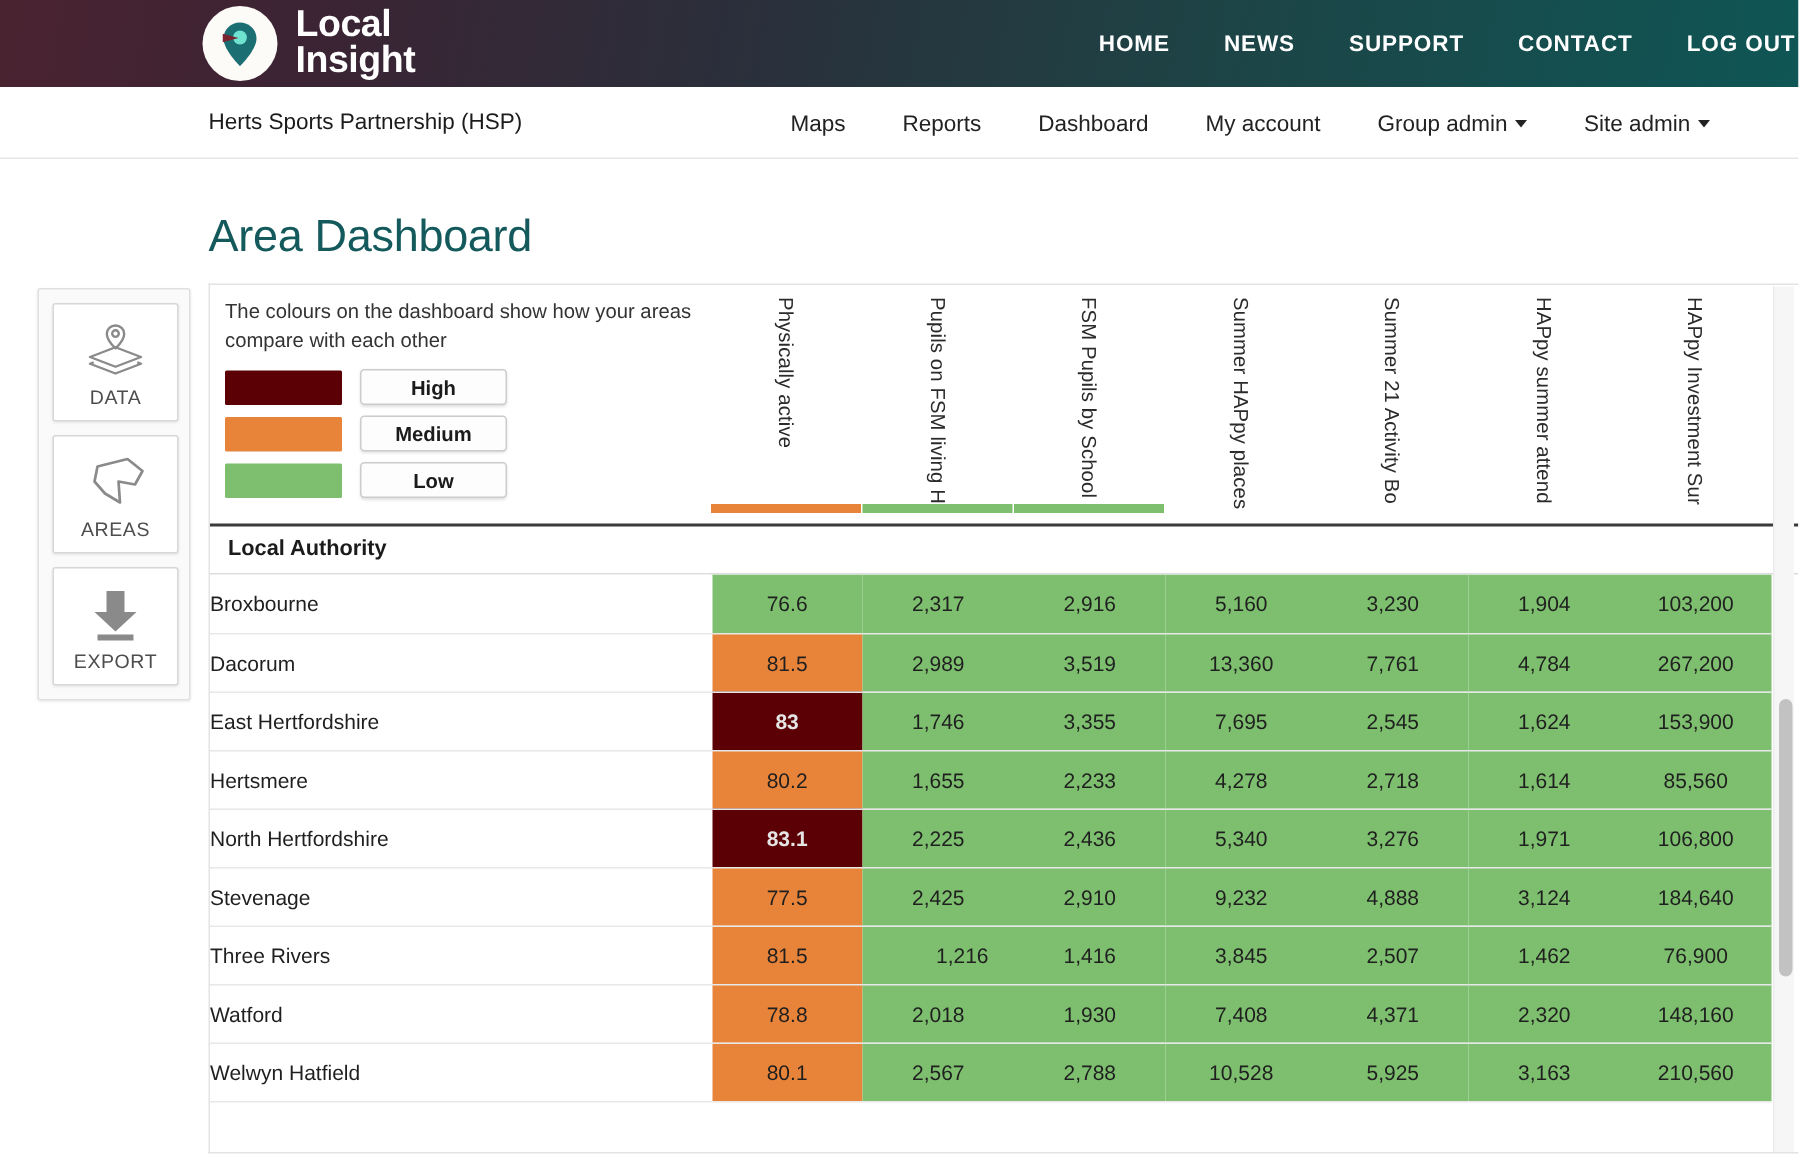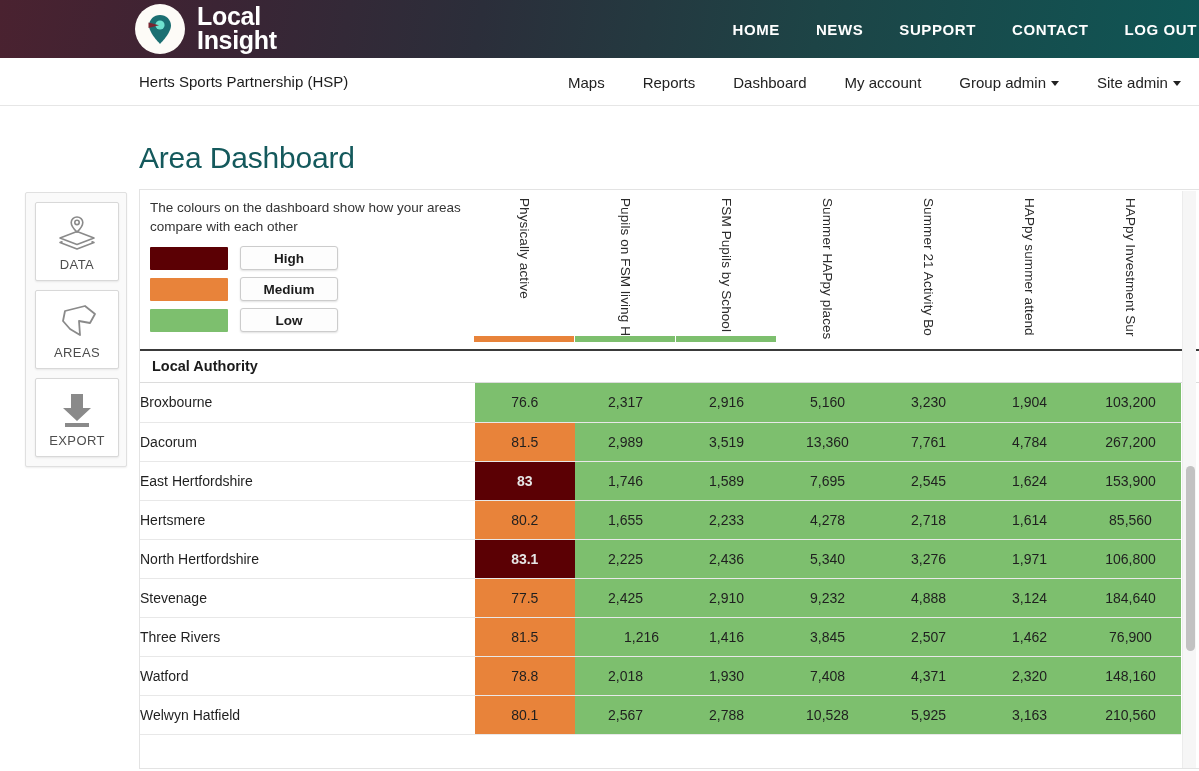--- a/index.html
+++ b/index.html
@@ -63,21 +63,21 @@
     border-bottom: 1px solid #e6e6e6;
   }
   .org-name {
     margin-left: 139px;
     font-size: 15px;
     font-weight: normal;
     color: #1b1b1b;
   }
   .subnav {
     position: absolute;
-    left: 568px; top: 0; height: 48px;
+    left: 527px; top: 0; height: 48px;
     display: flex; align-items: center;
   }
   .subnav a {
     color: #222222;
     font-size: 15px;
     text-decoration: none;
     margin-right: 38px;
     white-space: nowrap;
   }
   .subnav a:last-child { margin-right: 0; }
@@ -430,21 +430,21 @@
               <td class="val" style="background: rgb(125, 191, 110);">3,519</td>
               <td class="val" style="background: rgb(125, 191, 110);">13,360</td>
               <td class="val" style="background: rgb(125, 191, 110);">7,761</td>
               <td class="val" style="background: rgb(125, 191, 110);">4,784</td>
               <td class="val" style="background: rgb(125, 191, 110);">267,200</td>
             </tr>
             <tr>
               <td class="name">East Hertfordshire</td>
               <td class="val high" style="background: rgb(91, 0, 4);">83</td>
               <td class="val" style="background: rgb(125, 191, 110);">1,746</td>
-              <td class="val" style="background: rgb(125, 191, 110);">1,589</td>
+              <td class="val" style="background: rgb(125, 191, 110);">3,355</td>
               <td class="val" style="background: rgb(125, 191, 110);">7,695</td>
               <td class="val" style="background: rgb(125, 191, 110);">2,545</td>
               <td class="val" style="background: rgb(125, 191, 110);">1,624</td>
               <td class="val" style="background: rgb(125, 191, 110);">153,900</td>
             </tr>
             <tr>
               <td class="name">Hertsmere</td>
               <td class="val" style="background: rgb(232, 131, 58);">80.2</td>
               <td class="val" style="background: rgb(125, 191, 110);">1,655</td>
               <td class="val" style="background: rgb(125, 191, 110);">2,233</td>

